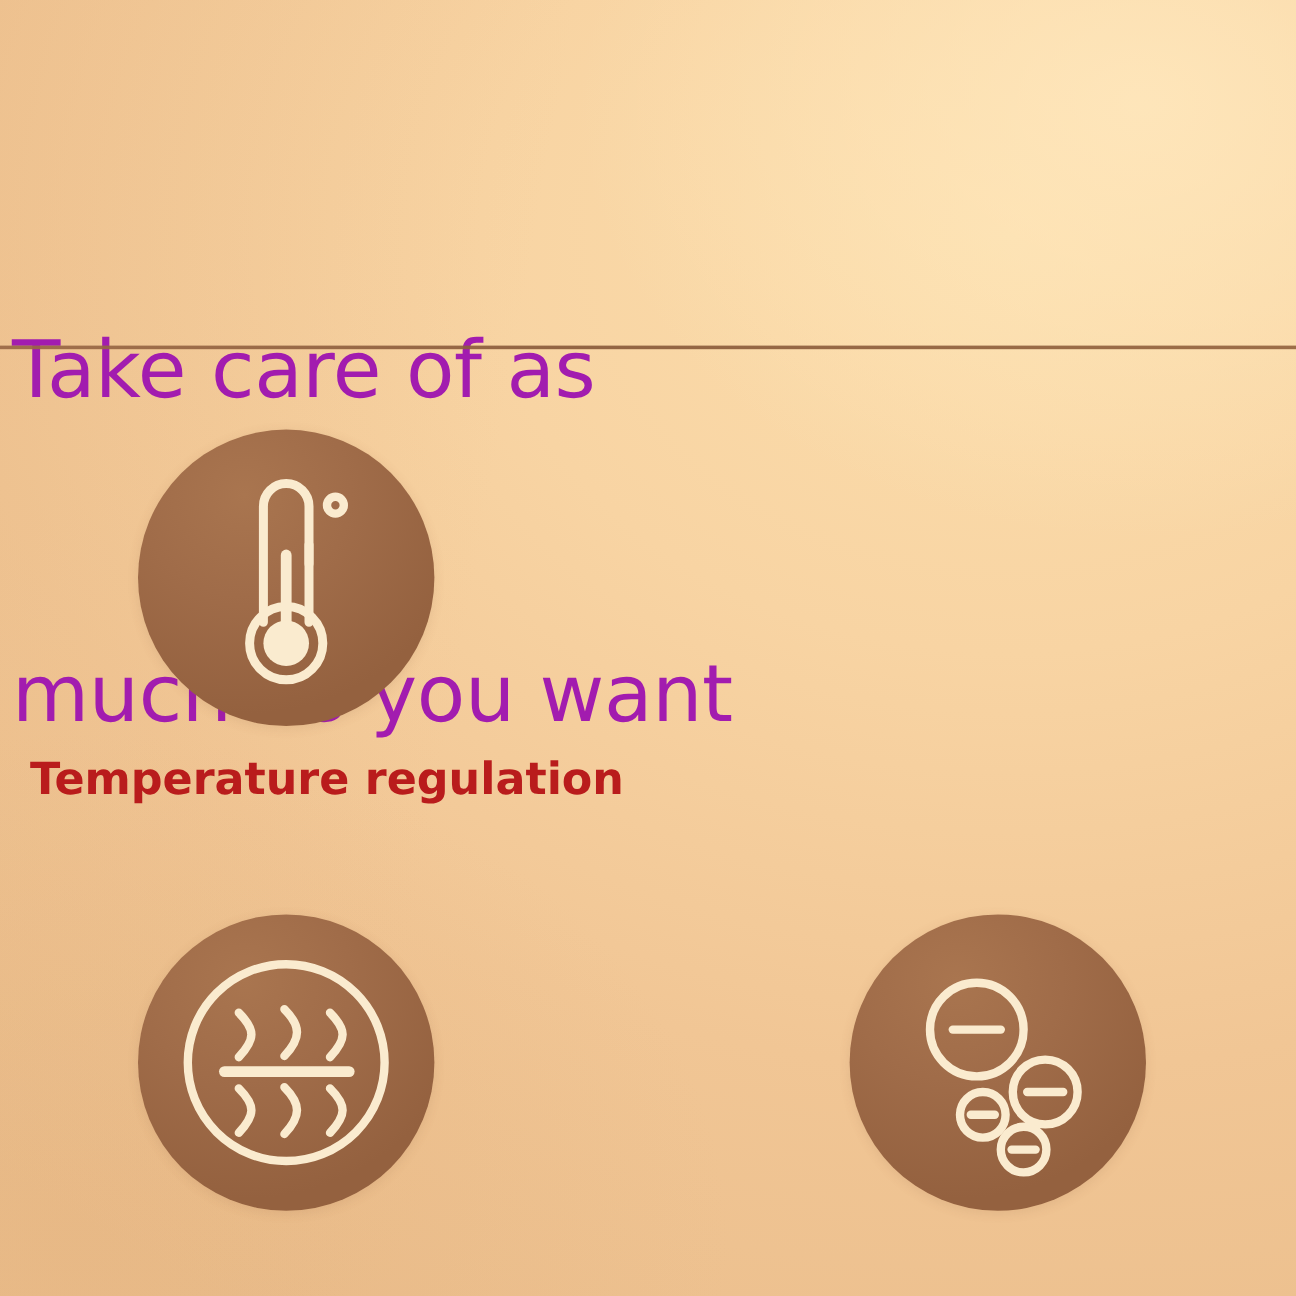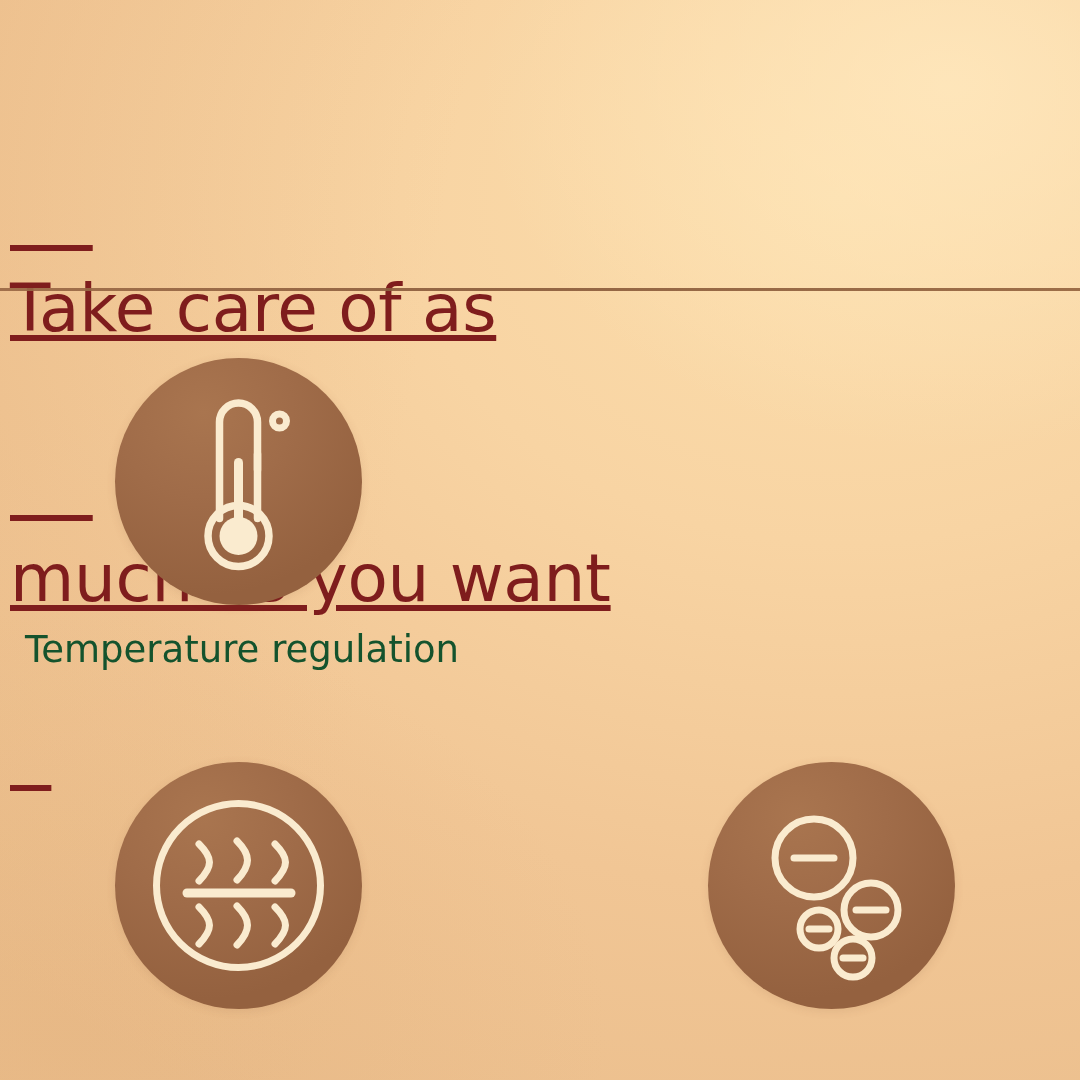--- a/index.html
+++ b/index.html
@@ -42,27 +42,26 @@
     z-index:1;
   }
 
   .page { position:relative; z-index:3; width:1080px; height:1080px; }
 
   
   .headline {
     position:absolute;
     left:10px;
     top:84px;
-    color:#7f1d1d;
+    color:#a21caf;
     font-size:66px;
     line-height:90px;
     font-weight:400;
     letter-spacing:-0.3px;
     white-space:pre;
-    text-decoration:underline;
   }
   .headline .ln { display:block; }
 
   
   .divider {
     position:absolute;
     left:0; right:0;
     top:288px;
     height:3px;
     background:linear-gradient(90deg,#9A6845 0%, #8A5B3B 45%, #94643F 100%);
@@ -88,24 +87,24 @@
   }
   .fcell.c1 .badge { left:115px; top:18px; }
   .fcell.c2 .badge { left:708px; top:18px; margin-left:-540px; }
   .fcell.c3 .badge { left:115px; top:-8px; }
   .fcell.c4 .badge { left:708px; top:-8px; margin-left:-540px; }
 
   .badge svg { position:absolute; inset:0; width:247px; height:247px; }
 
   .feature-label {
     position:absolute;
-    color:#14532d;
+    color:#b91c1c;
     font-size:37px;
     line-height:44px;
-    font-weight:400;
+    font-weight:700;
     white-space:nowrap;
   }
   .fcell.c1 .feature-label { left:25px; top:288px; }
   .fcell.c2 .feature-label { left:133px; top:288px; }
 </style>
 </head>
 <body>
 
 <div class="bg-base"></div>
 <div class="bg-glowA"></div>

